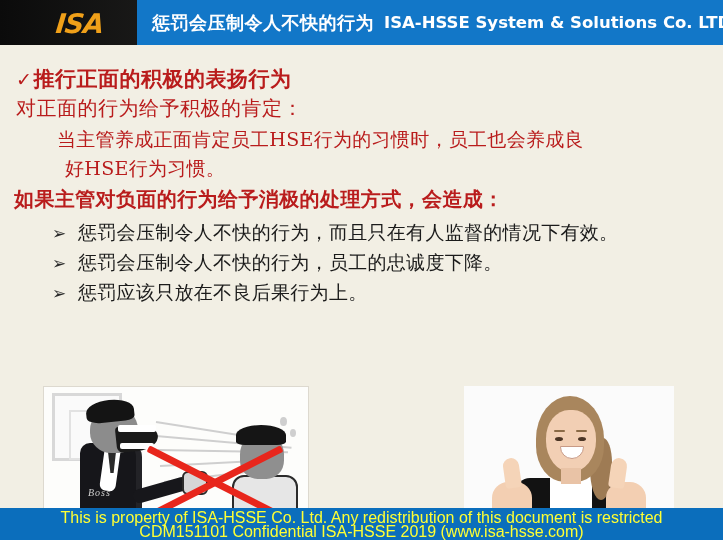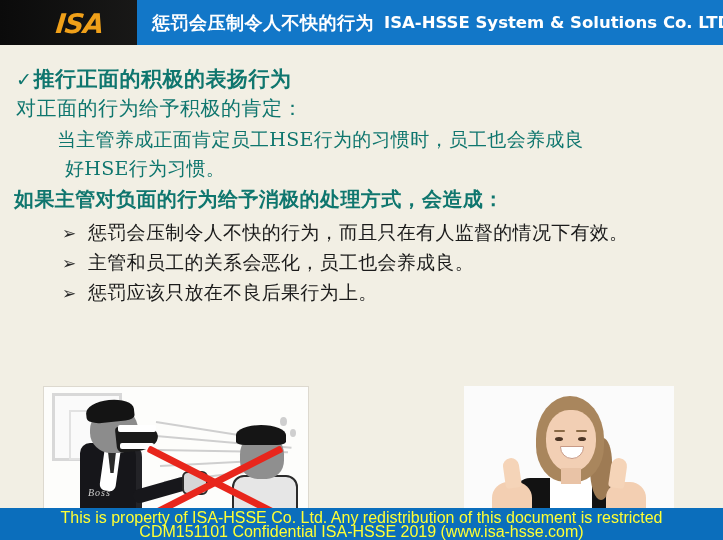--- a/index.html
+++ b/index.html
@@ -80,21 +80,21 @@
   
   .content {
     position: absolute;
     left: 0; top: 45px;
     width: 723px;
     height: 463px;
   }
   .txt {
     position: absolute;
     font-family: "DejaVu Serif", "Liberation Serif", serif;
-    color: #0f766e;
+    color: #b91c1c;
     white-space: nowrap;
   }
   .line-l1 {
     left: 16px; top: 20px;
     font-size: 21px;
     font-weight: bold;
     letter-spacing: 0.5px;
   }
   .check {
     font-family: "DejaVu Sans", sans-serif;
@@ -119,21 +119,21 @@
     margin-left: 8px;
   }
   .line-l5 {
     left: 14px; top: 141px;
     font-size: 20px;
     font-weight: bold;
     letter-spacing: 0.4px;
   }
   .bullets {
     position: absolute;
-    left: 62px; top: 173px;
+    left: 52px; top: 173px;
     width: 640px;
   }
   .bullet-row {
     position: relative;
     font-size: 19px;
     line-height: 29px;
     color: #1b1b1b;
     font-family: "DejaVu Serif", "Liberation Serif", serif;
     letter-spacing: 0.3px;
     white-space: nowrap;
@@ -351,21 +351,21 @@
     <div class="txt line-l3">当主管养成正面肯定员工HSE行为的习惯时，员工也会养成良</div>
     <div class="txt line-l2">对正面的行为给予积极的肯定：</div>
     <div class="txt line-l4">好HSE行为习惯。</div>
     <div class="txt line-l5">如果主管对负面的行为给予消极的处理方式，会造成：</div>
 
     <div class="bullets">
       <div class="bullet-row wrap">
         <span class="bullet-mark">➢</span><span>惩罚会压制令人不快的行为，而且只在有人监督的情况下有效。</span>
       </div>
       <div class="bullet-row">
-        <span class="bullet-mark">➢</span><span>主管和员工的关系会恶化，员工也会养成良。</span>
+        <span class="bullet-mark">➢</span><span>惩罚会压制令人不快的行为，员工的忠诚度下降。</span>
       </div>
       <div class="bullet-row">
         <span class="bullet-mark">➢</span><span>惩罚应该只放在不良后果行为上。</span>
       </div>
     </div>
 
     <div class="pic pic-left">
       <div class="cartoon">
         <div class="cart-wall">
           <div class="cart-wall2"></div>

